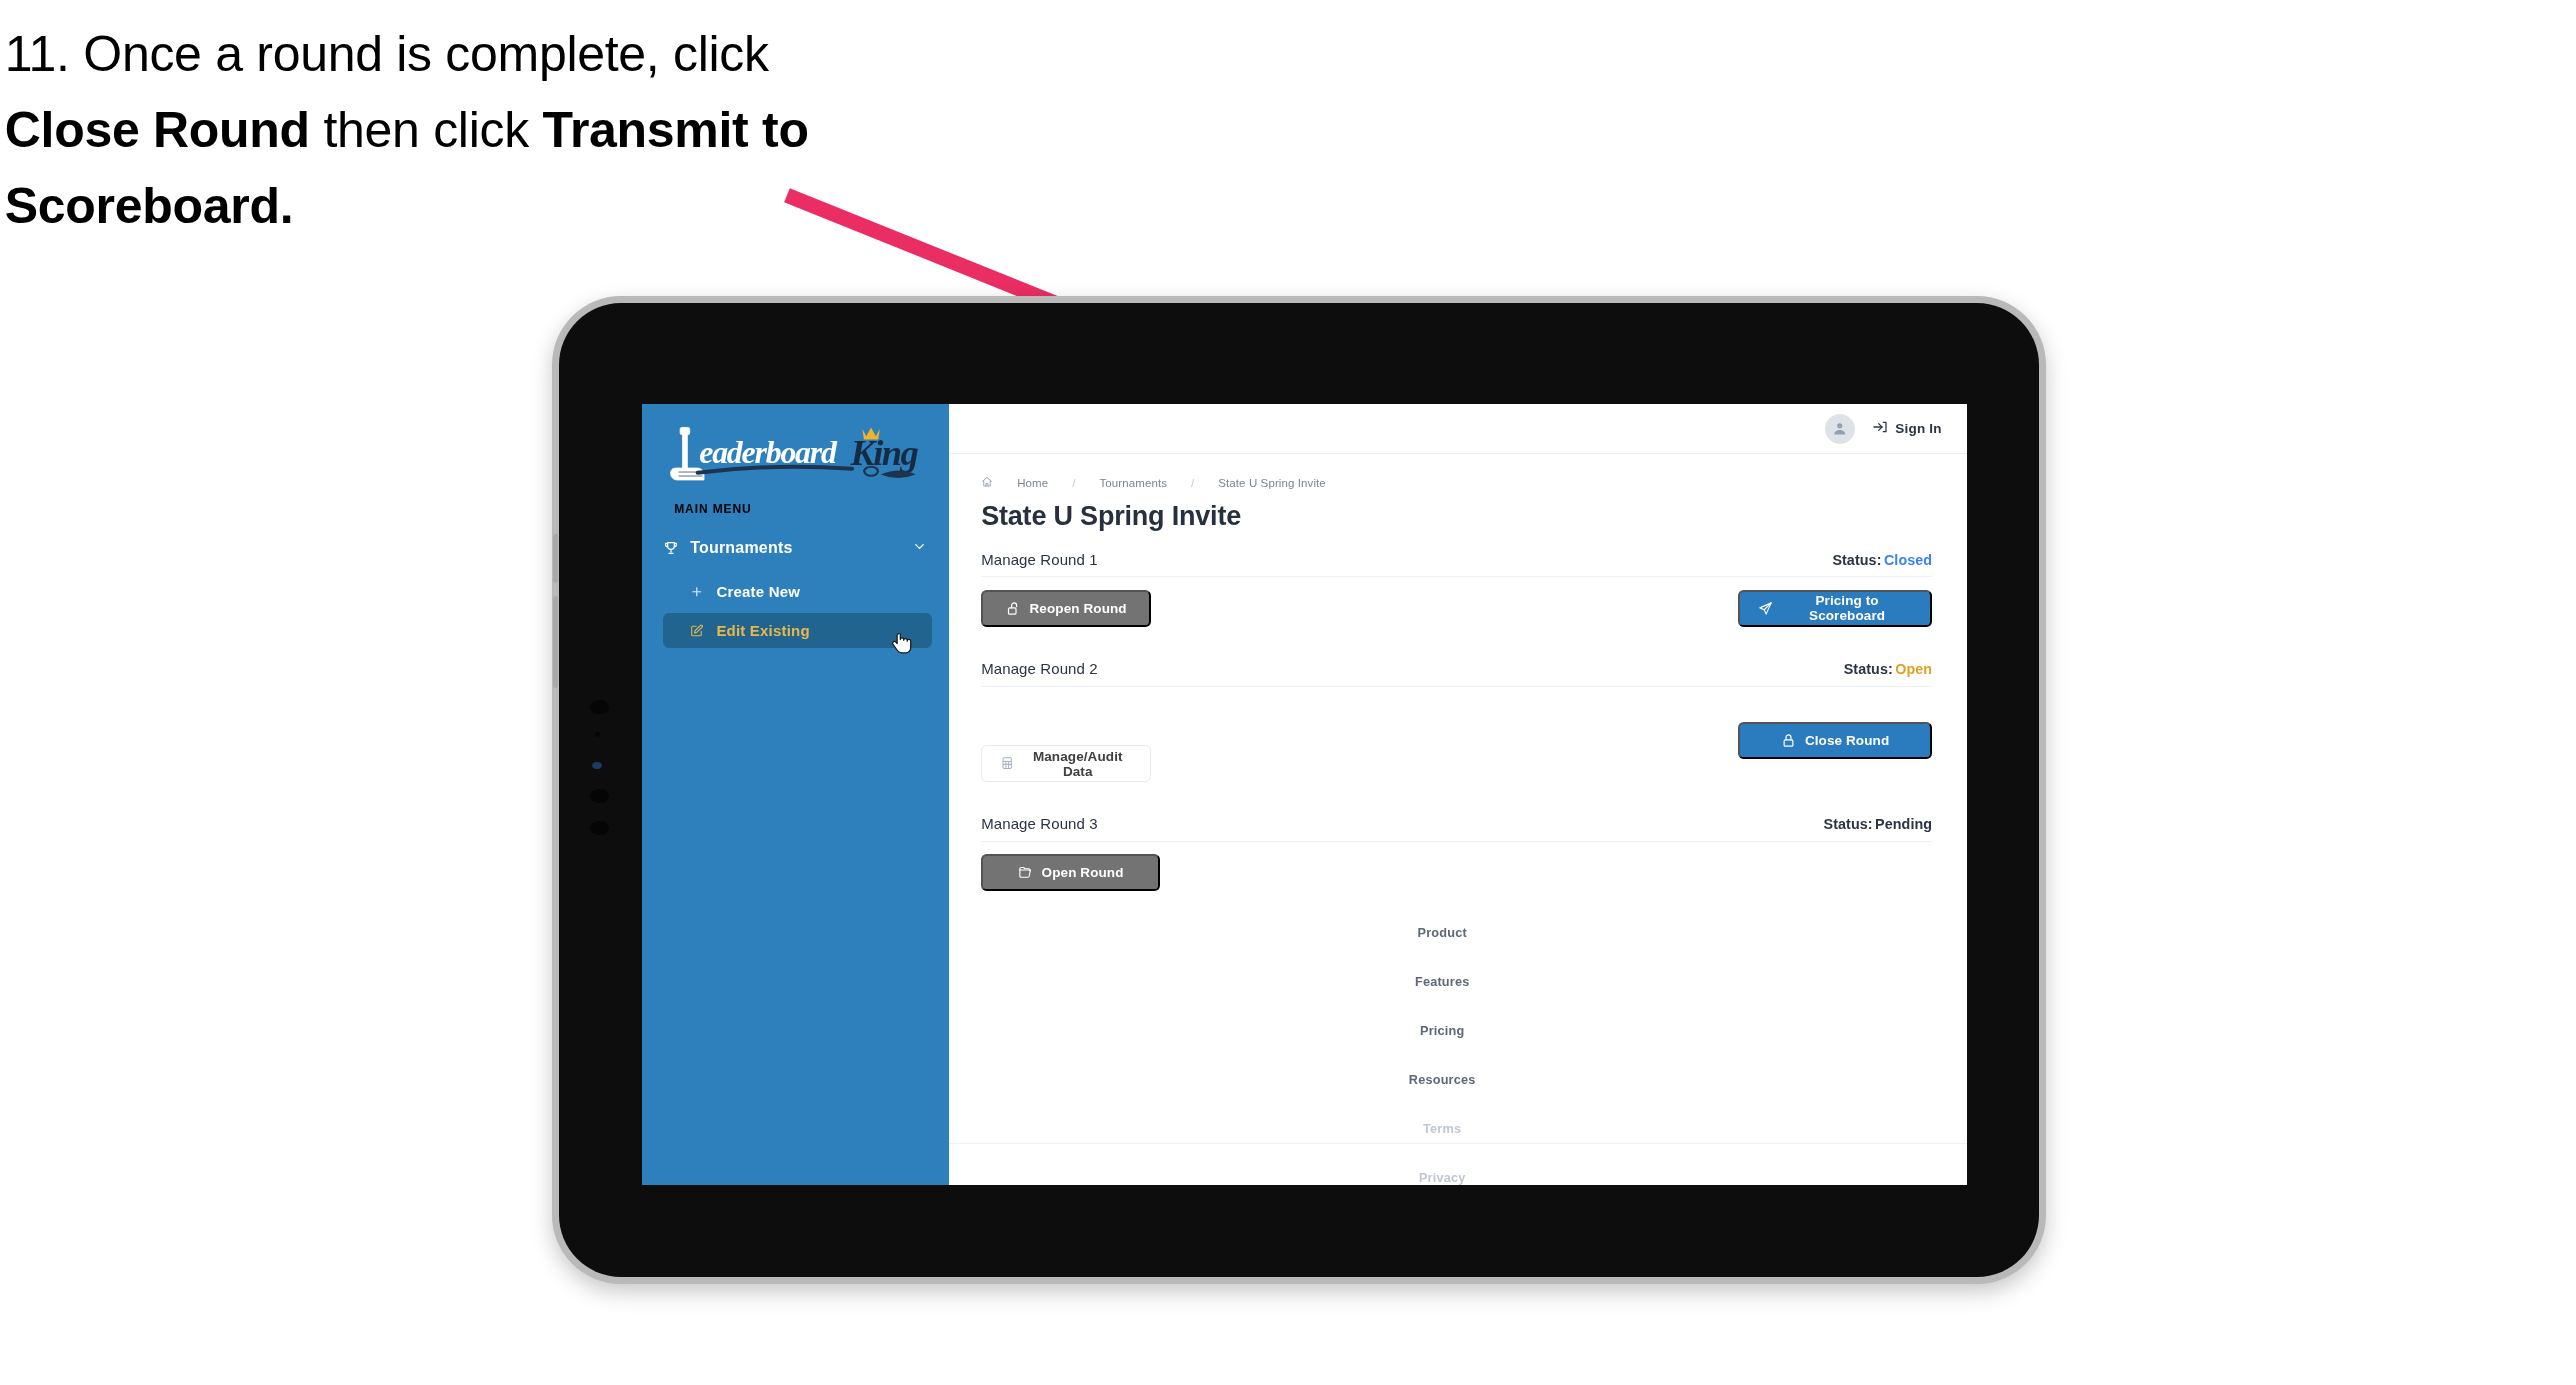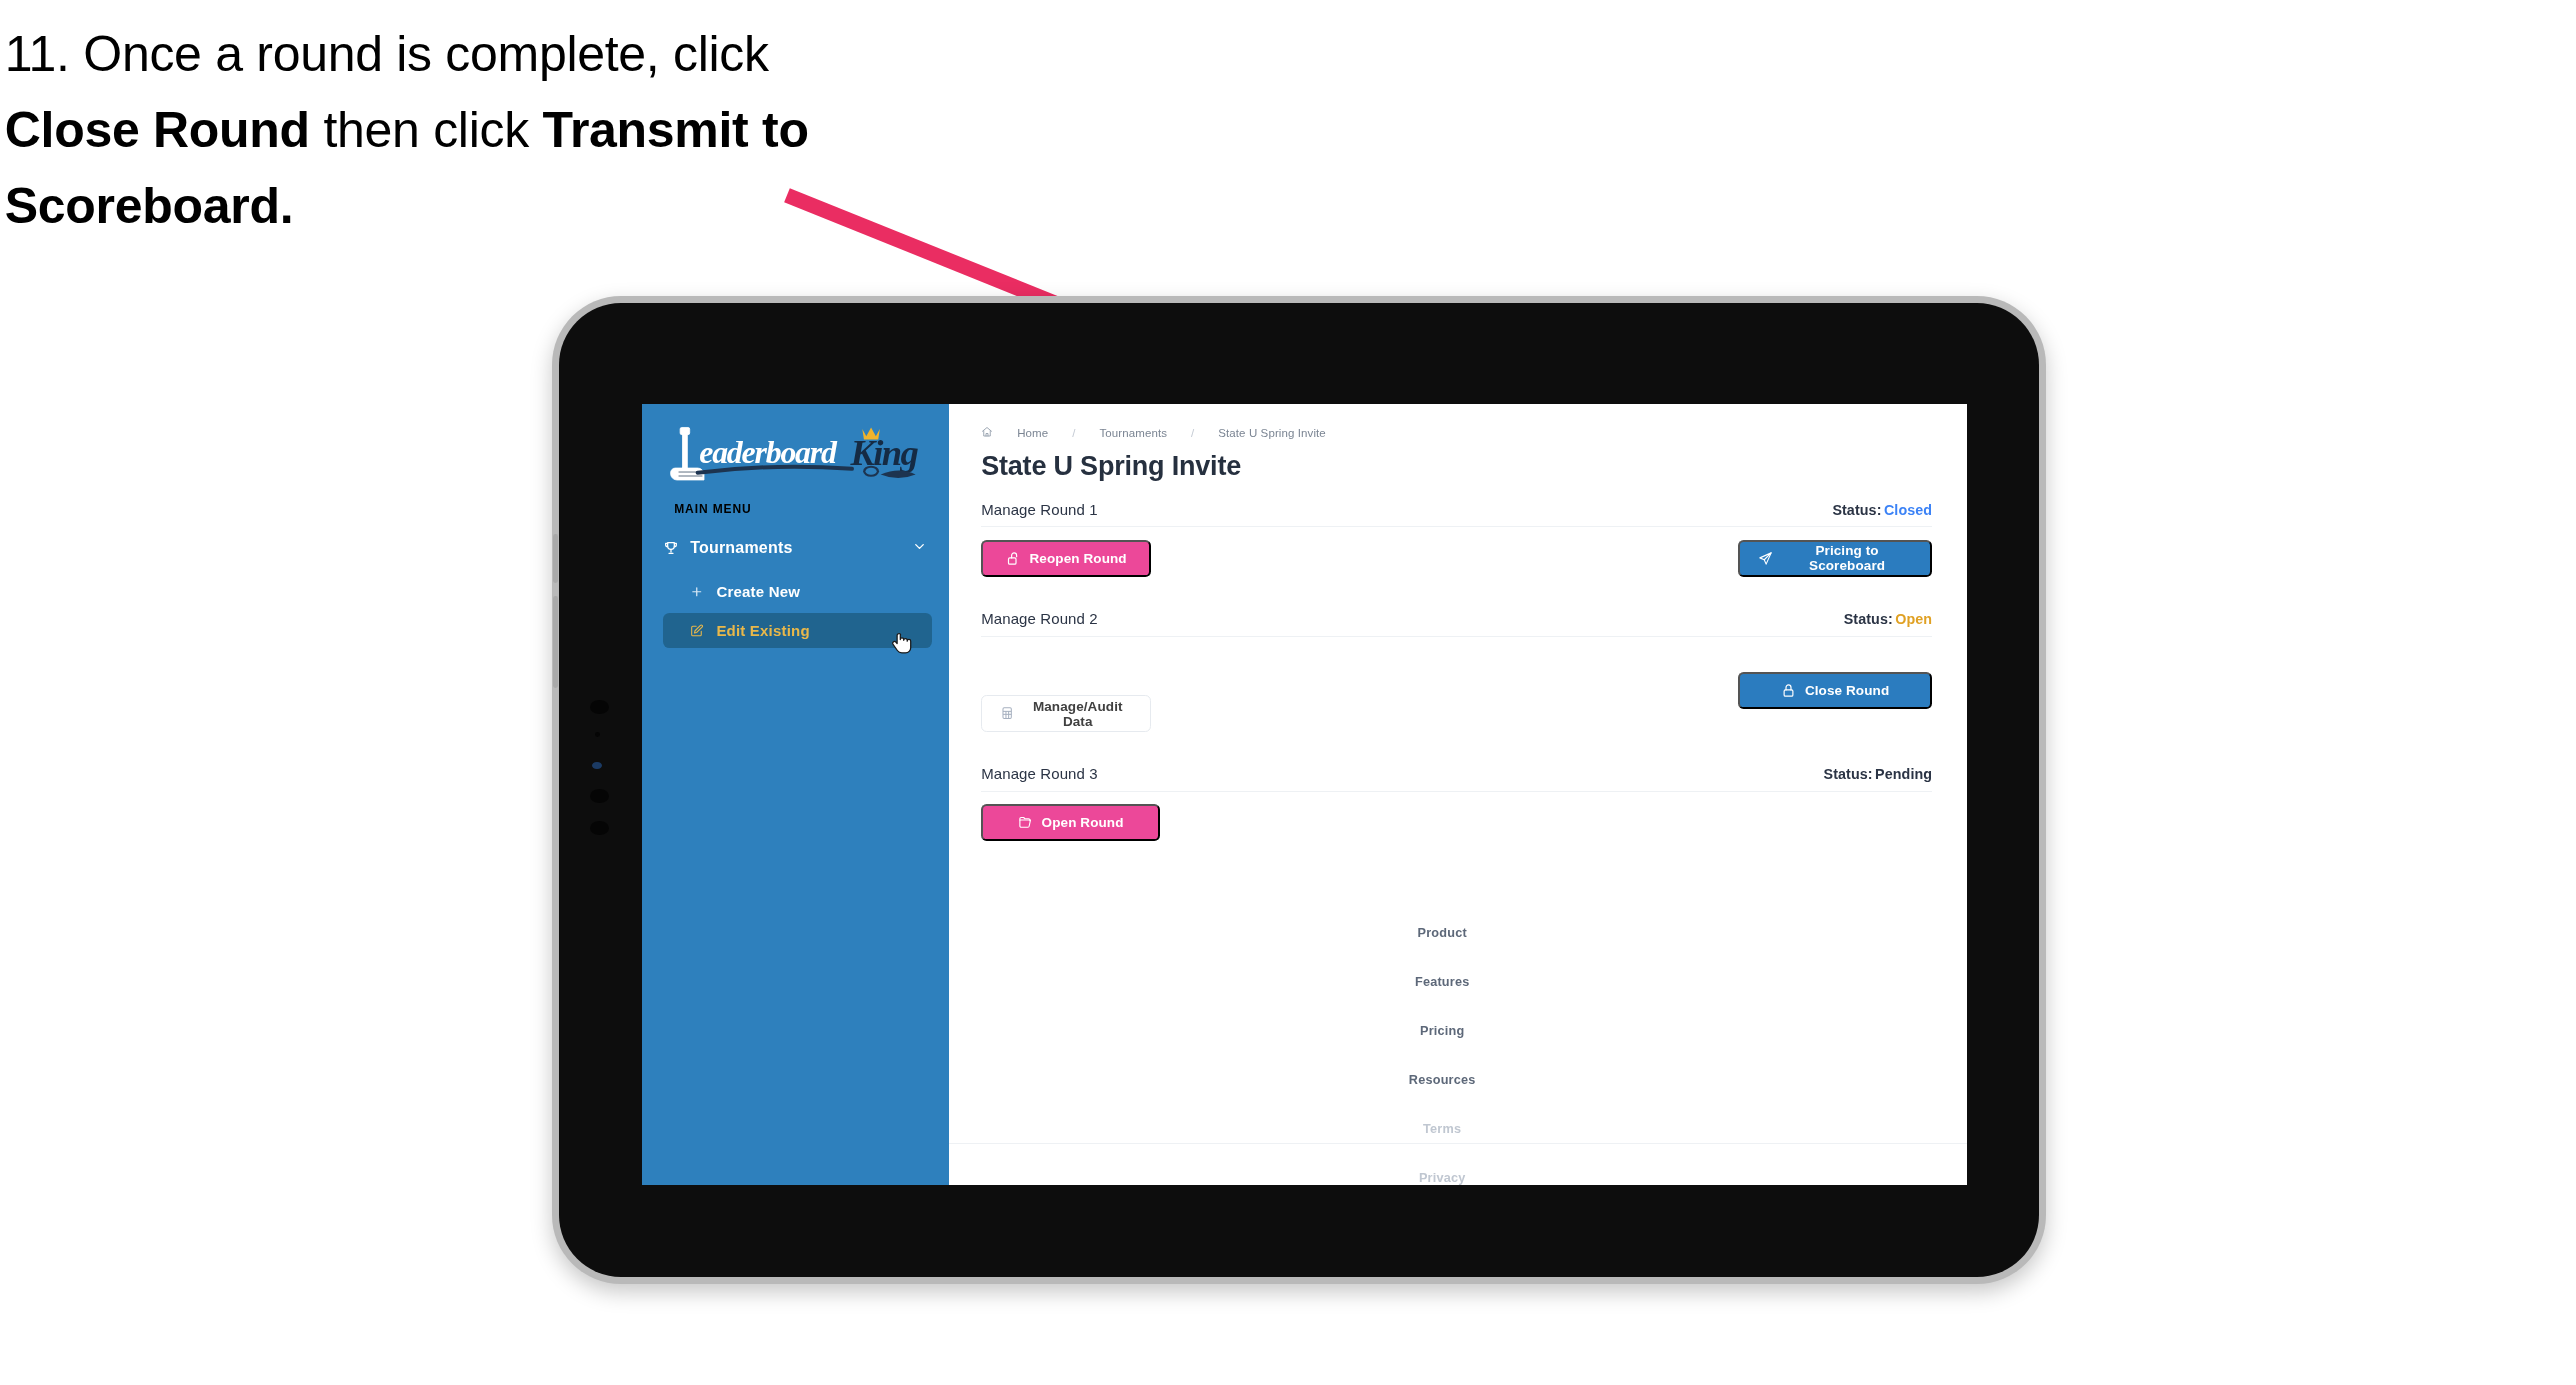--- a/index.html
+++ b/index.html
@@ -110,21 +110,21 @@
   .st-pending{color:#2b3445;}
   .round-rule{height:0.8px;background:#eef1f4;margin-top:8.8px;}
 
   .round-actions{display:flex;align-items:center;justify-content:space-between;margin-top:12.7px;}
 
   .btn{
     display:inline-flex;align-items:center;justify-content:center;gap:8.8px;
     height:37px;border-radius:5.6px;font-size:13.5px;font-weight:bold;
     letter-spacing:0.1px;box-sizing:border-box;padding:0 17.5px;
   }
-  .btn-gold{background:#ec4899;color:#ffffff;min-width:0;}
+  .btn-gold{background:#737373;color:#ffffff;min-width:0;}
   .btn-blue{background:#2b7cbf;color:#ffffff;}
   .btn-ghost{background:#ffffff;color:#404040;border:0.8px solid #e6eaef;margin-top:46px;}
   .btn .ic{display:flex;align-items:center;justify-content:center;flex-shrink:0;}
 
   .w-reopen{width:170px;}
   .w-transmit{width:194px;}
   .w-audit{width:170px;}
   .w-close{width:194px;}
   .w-open{width:179px;}
 
@@ -229,20 +229,38 @@
           <span class="nav-text">Edit Existing</span>
         </div>
 
         <svg id="cursor" viewBox="0 0 30 34">
           <path d="M10 2c-1.4 0-2.4 1.1-2.4 2.4v10.2l-1.6-1.9c-.9-1-2.4-1.1-3.3-.2-.9.8-1 2.2-.2 3.2l5.4 7.6c1.3 1.8 3.4 2.9 5.7 2.9h4.6c3.6 0 6.5-2.8 6.5-6.3V11.5c0-1.2-1-2.2-2.2-2.2s-2.2 1-2.2 2.2v-1c0-1.2-1-2.2-2.2-2.2s-2.2 1-2.2 2.2v-1c0-1.2-1-2.2-2.2-2.2s-2.1 1-2.1 2.2V4.4C12.4 3.1 11.4 2 10 2z" fill="#ffffff" stroke="#1a1a1a" stroke-width="1.6" stroke-linejoin="round"></path>
         </svg>
       </div>
 
       <div id="content">
 
+        <div id="topbar">
+          <div id="avatar">
+            <svg width="17.5" height="17.5" viewBox="0 0 24 24" fill="#8fa2b5">
+              <circle cx="12" cy="8" r="3.6"></circle>
+              <path d="M4.5 20c0-4.1 3.4-6.2 7.5-6.2s7.5 2.1 7.5 6.2z"></path>
+            </svg>
+          </div>
+          <div id="signin">
+            <span>
+              <svg width="16" height="16" viewBox="0 0 24 24" fill="none" stroke="#2b3445" stroke-width="1.9" stroke-linecap="round" stroke-linejoin="round">
+                <polyline points="10 17 15 12 10 7"></polyline>
+                  <line x1="3" y1="12" x2="15" y2="12"></line>
+                <polyline points="17 5 21 5 21 19 17 19"></polyline>
+              </svg>
+            </span>
+            <span class="txt">Sign In</span>
+          </div>
+        </div>
 
         <div id="main">
 
           <div id="breadcrumb">
             <span>
               <svg width="12" height="12" viewBox="0 0 24 24" fill="none" stroke="#99a3b0" stroke-width="1.9" stroke-linecap="round" stroke-linejoin="round">
                 <path d="M3 10.5L12 3l9 7.5"></path>
                   <path d="M5.5 9.5V20h13V9.5"></path>
                   <path d="M10 20v-5h4v5"></path>
               </svg>

